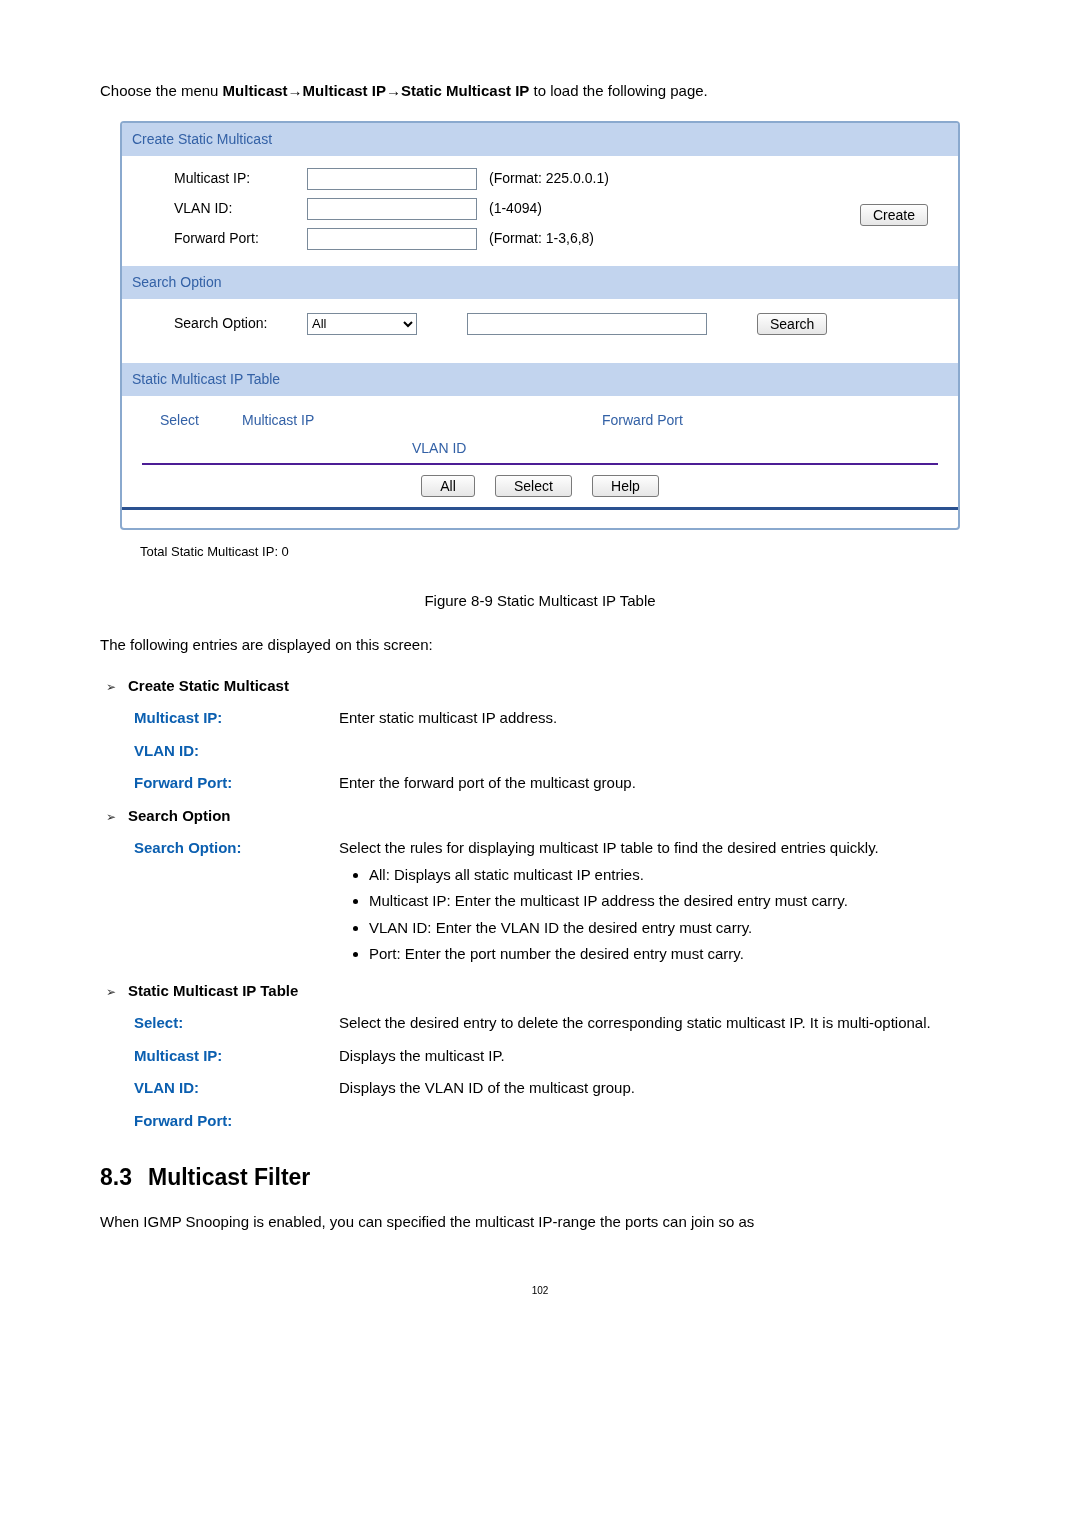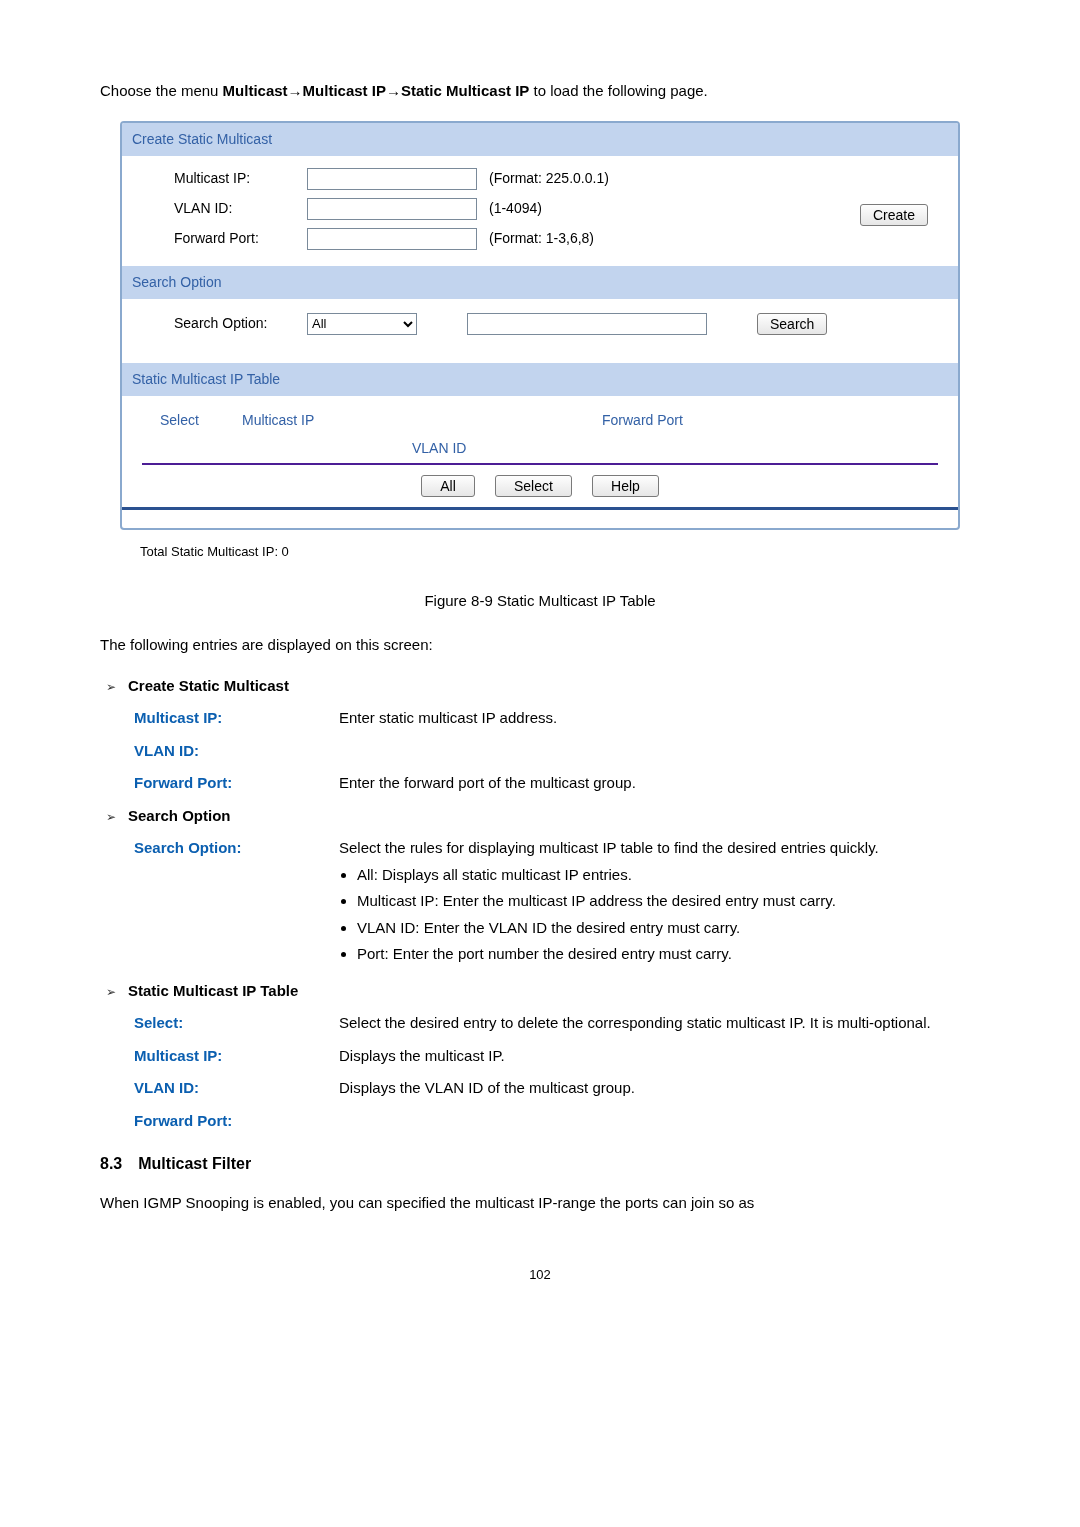--- a/index.html
+++ b/index.html
@@ -91,25 +91,25 @@
   .bullet-row { display: flex; align-items: baseline; margin: 6px 0 10px 0; }
   .chevron {
     width: 28px; padding-left: 6px; font-size: 12px; color: #333;
   }
   .bullet-title { font-weight: bold; font-size: 15px; }
   .def-list { margin-left: 34px; }
   .def-row { display: flex; align-items: flex-start; margin: 10px 0; }
   .def-term { width: 205px; color: #0b5fb0; font-weight: bold; font-size: 15px; }
   .def-desc { flex: 1; text-align: justify; font-size: 15px; }
   .inner-bullets { margin: 4px 0 0 0; padding-left: 18px; }
-  .inner-bullets li { margin: 4px 0; list-style: disc; font-size: 15px; }
-  .section-heading { margin-top: 20px; font-size: 16px; font-weight: bold; }
+  .inner-bullets li { margin: 4px 12px; list-style: disc; font-size: 15px; }
+  .section-heading { margin-top: 28px; font-size: 23px; font-weight: bold; }
   .section-number { margin-right: 16px; }
   .body-p { margin-top: 16px; text-align: justify; }
-  .page-number { text-align: center; font-size: 13px; margin-top: 50px; }
+  .page-number { text-align: center; font-size: 10px; margin-top: 50px; }
 </style>
 </head>
 <body>
 
 <p class="intro">
   <span>Choose the menu </span><b>Multicast</b><span>→</span><b>Multicast IP</b><span>→</span><b>Static Multicast IP</b><span> to load the following page.</span>
 </p>
 
 <div class="panel">
   <div class="section-header">Create Static Multicast</div>

